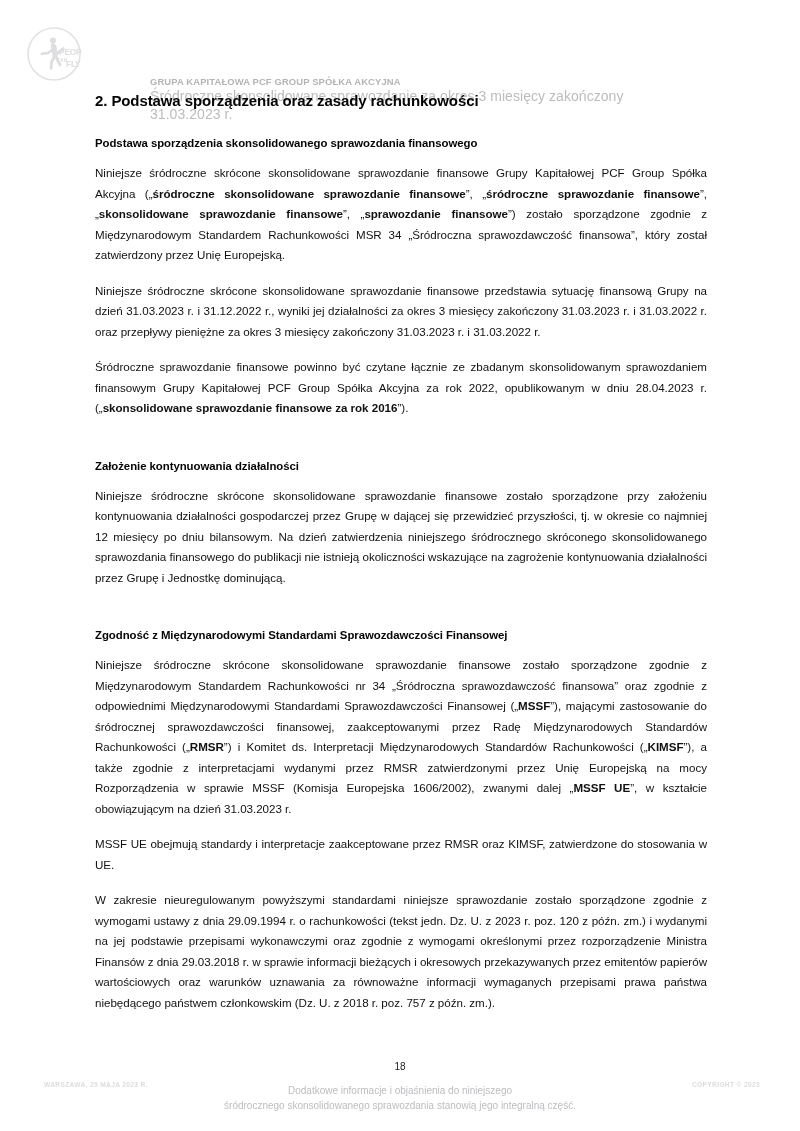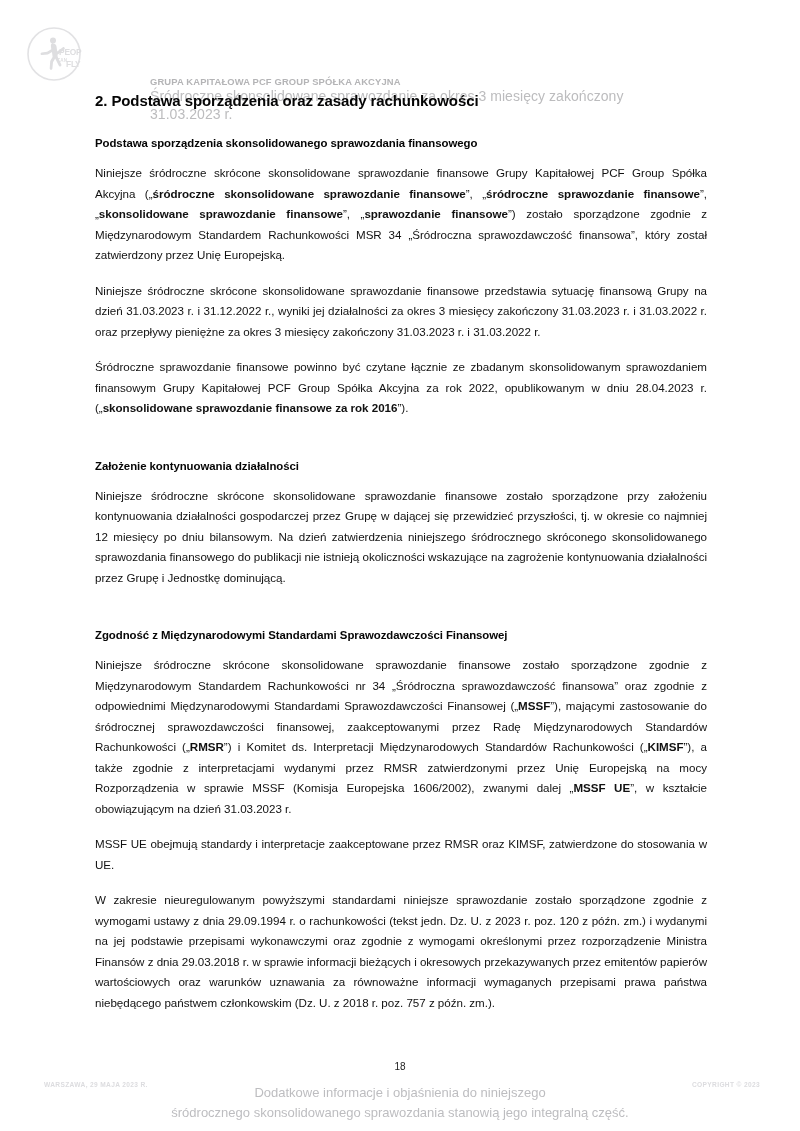--- a/index.html
+++ b/index.html
@@ -125,21 +125,21 @@
     font-weight: bold;
     letter-spacing: 0.35px;
     color: #dcdcdf;
   }
   .footer-center {
     position: absolute;
     left: 150px;
     top: 28px;
     width: 500px;
     text-align: center;
-    font-size: 13px;
+    font-size: 10px;
     line-height: 1.52;
     color: #bdbdc0;
   }
 </style>
 </head>
 <body>
 
 <header class="page-header">
 
   <div class="logo">

